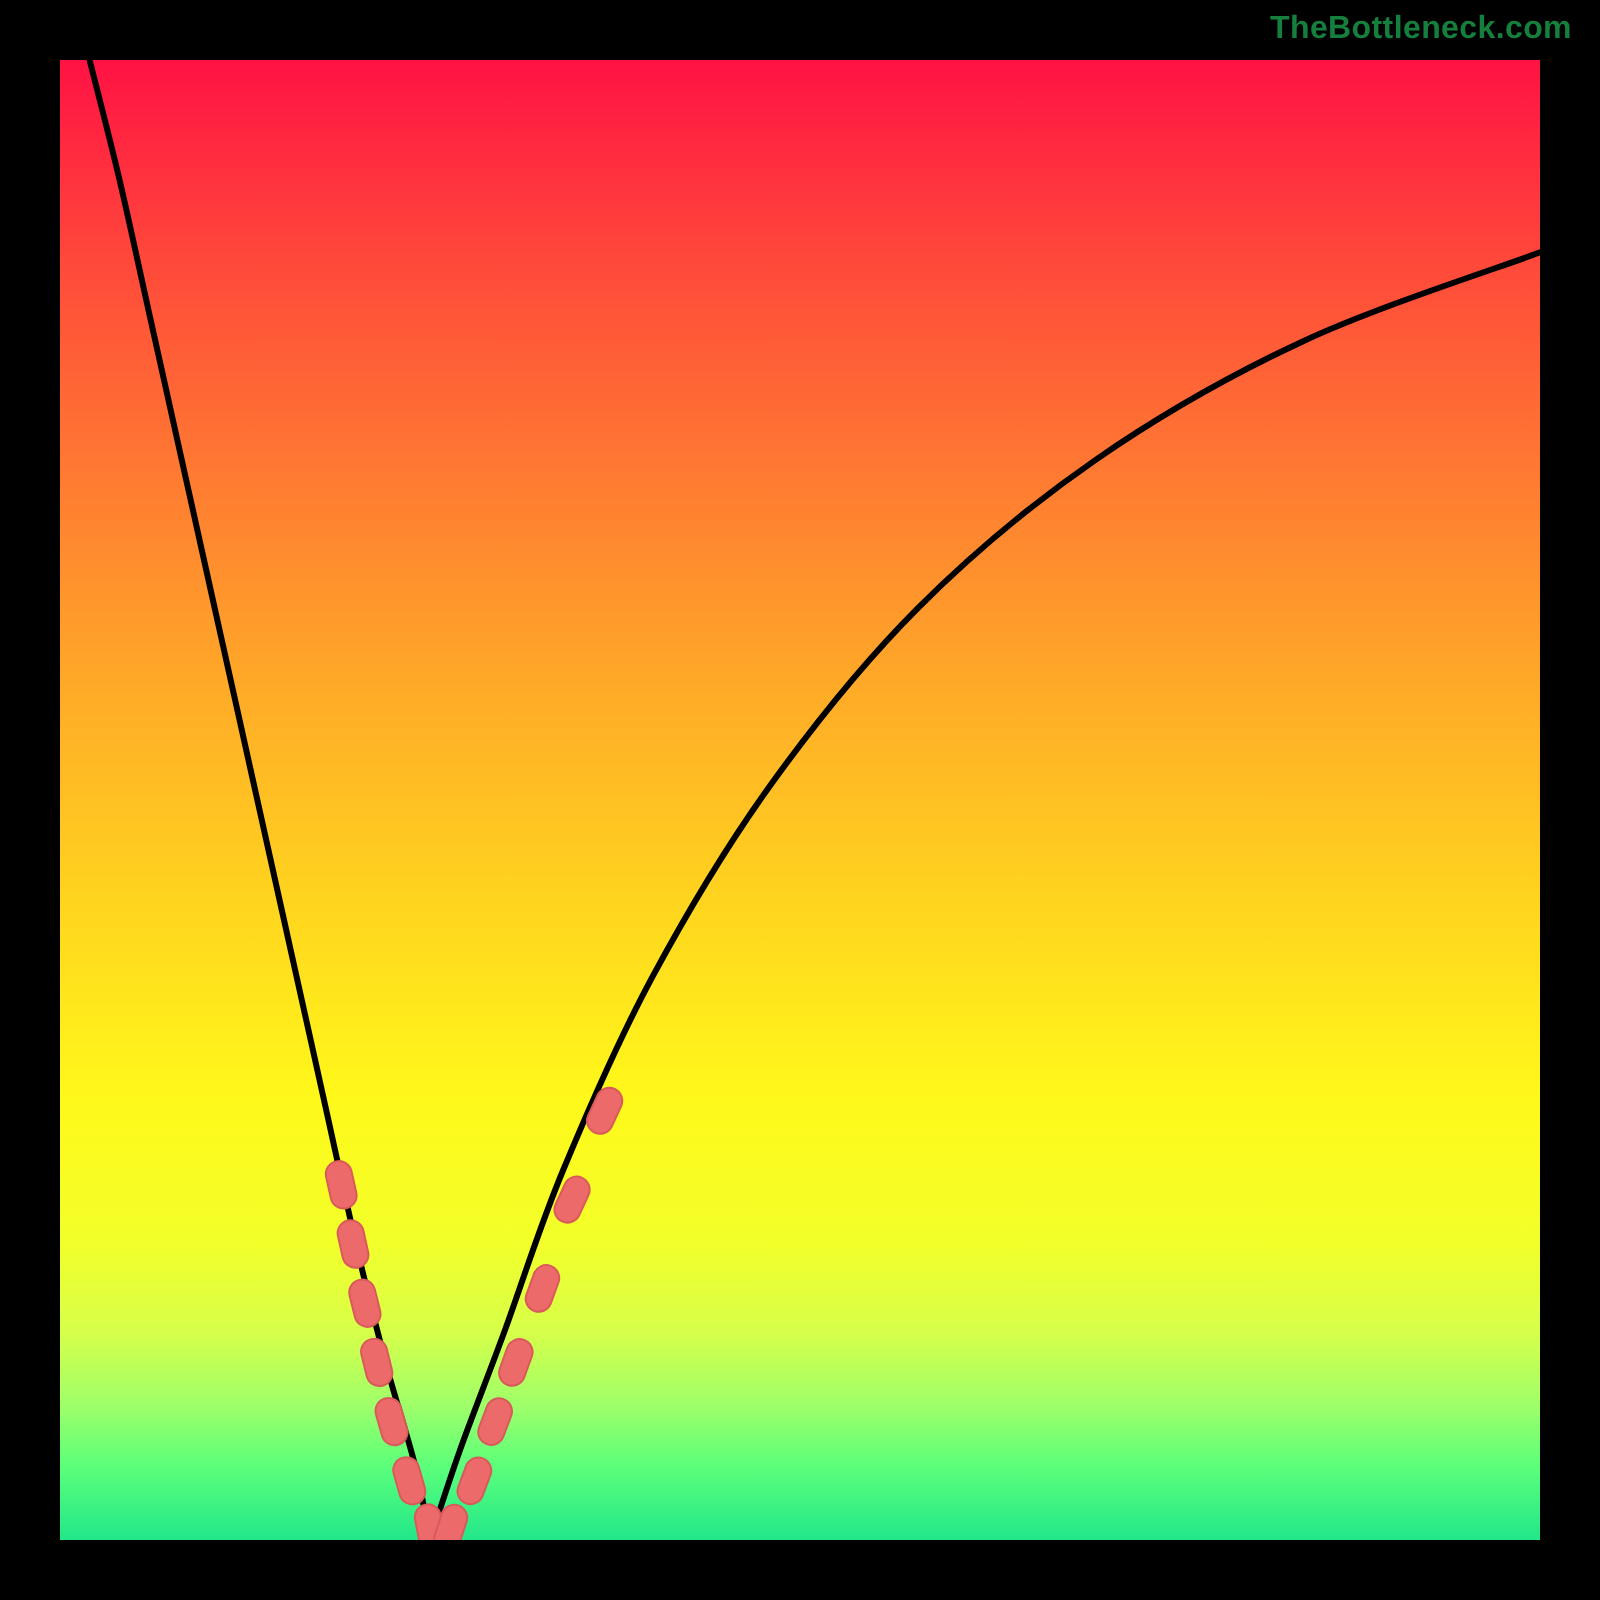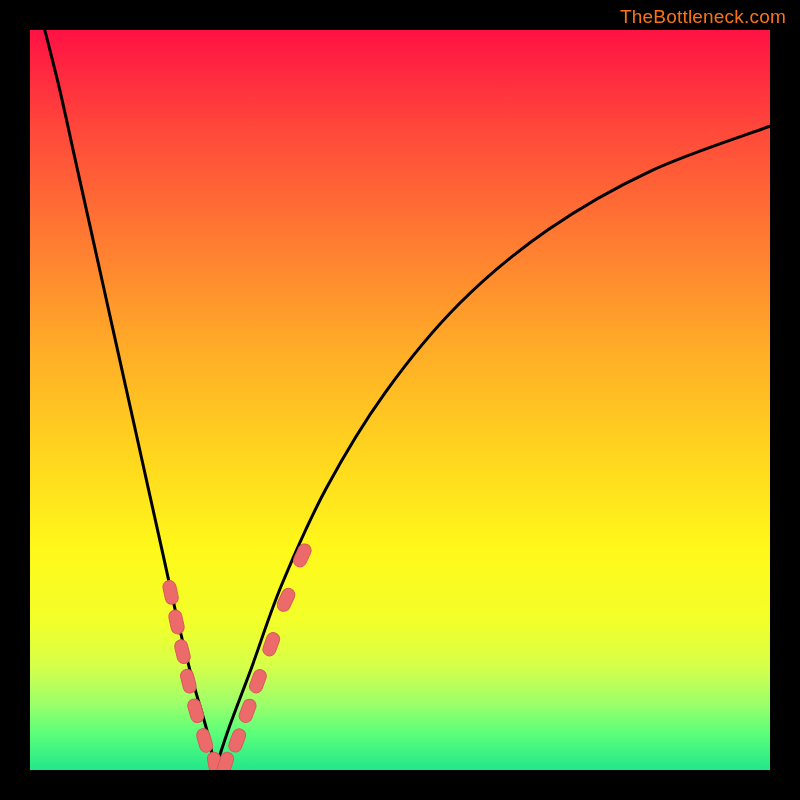--- a/index.html
+++ b/index.html
@@ -34,23 +34,23 @@
       #9dff6a 91%,
       #5cff7a 95%,
       #22e78a 100%);
     overflow: hidden;
   }
   .watermark {
     position: absolute;
     top: 6px;
     right: 14px;
     font-family: Arial, Helvetica, sans-serif;
-    font-size: 19px;
-    font-weight: 400;
-    color: #f97316;
+    font-size: 16px;
+    font-weight: 700;
+    color: #15803d;
     letter-spacing: 0.2px;
     user-select: none;
   }
   svg.curve-layer {
     width: 100%;
     height: 100%;
     display: block;
   }
 </style>
 </head>

